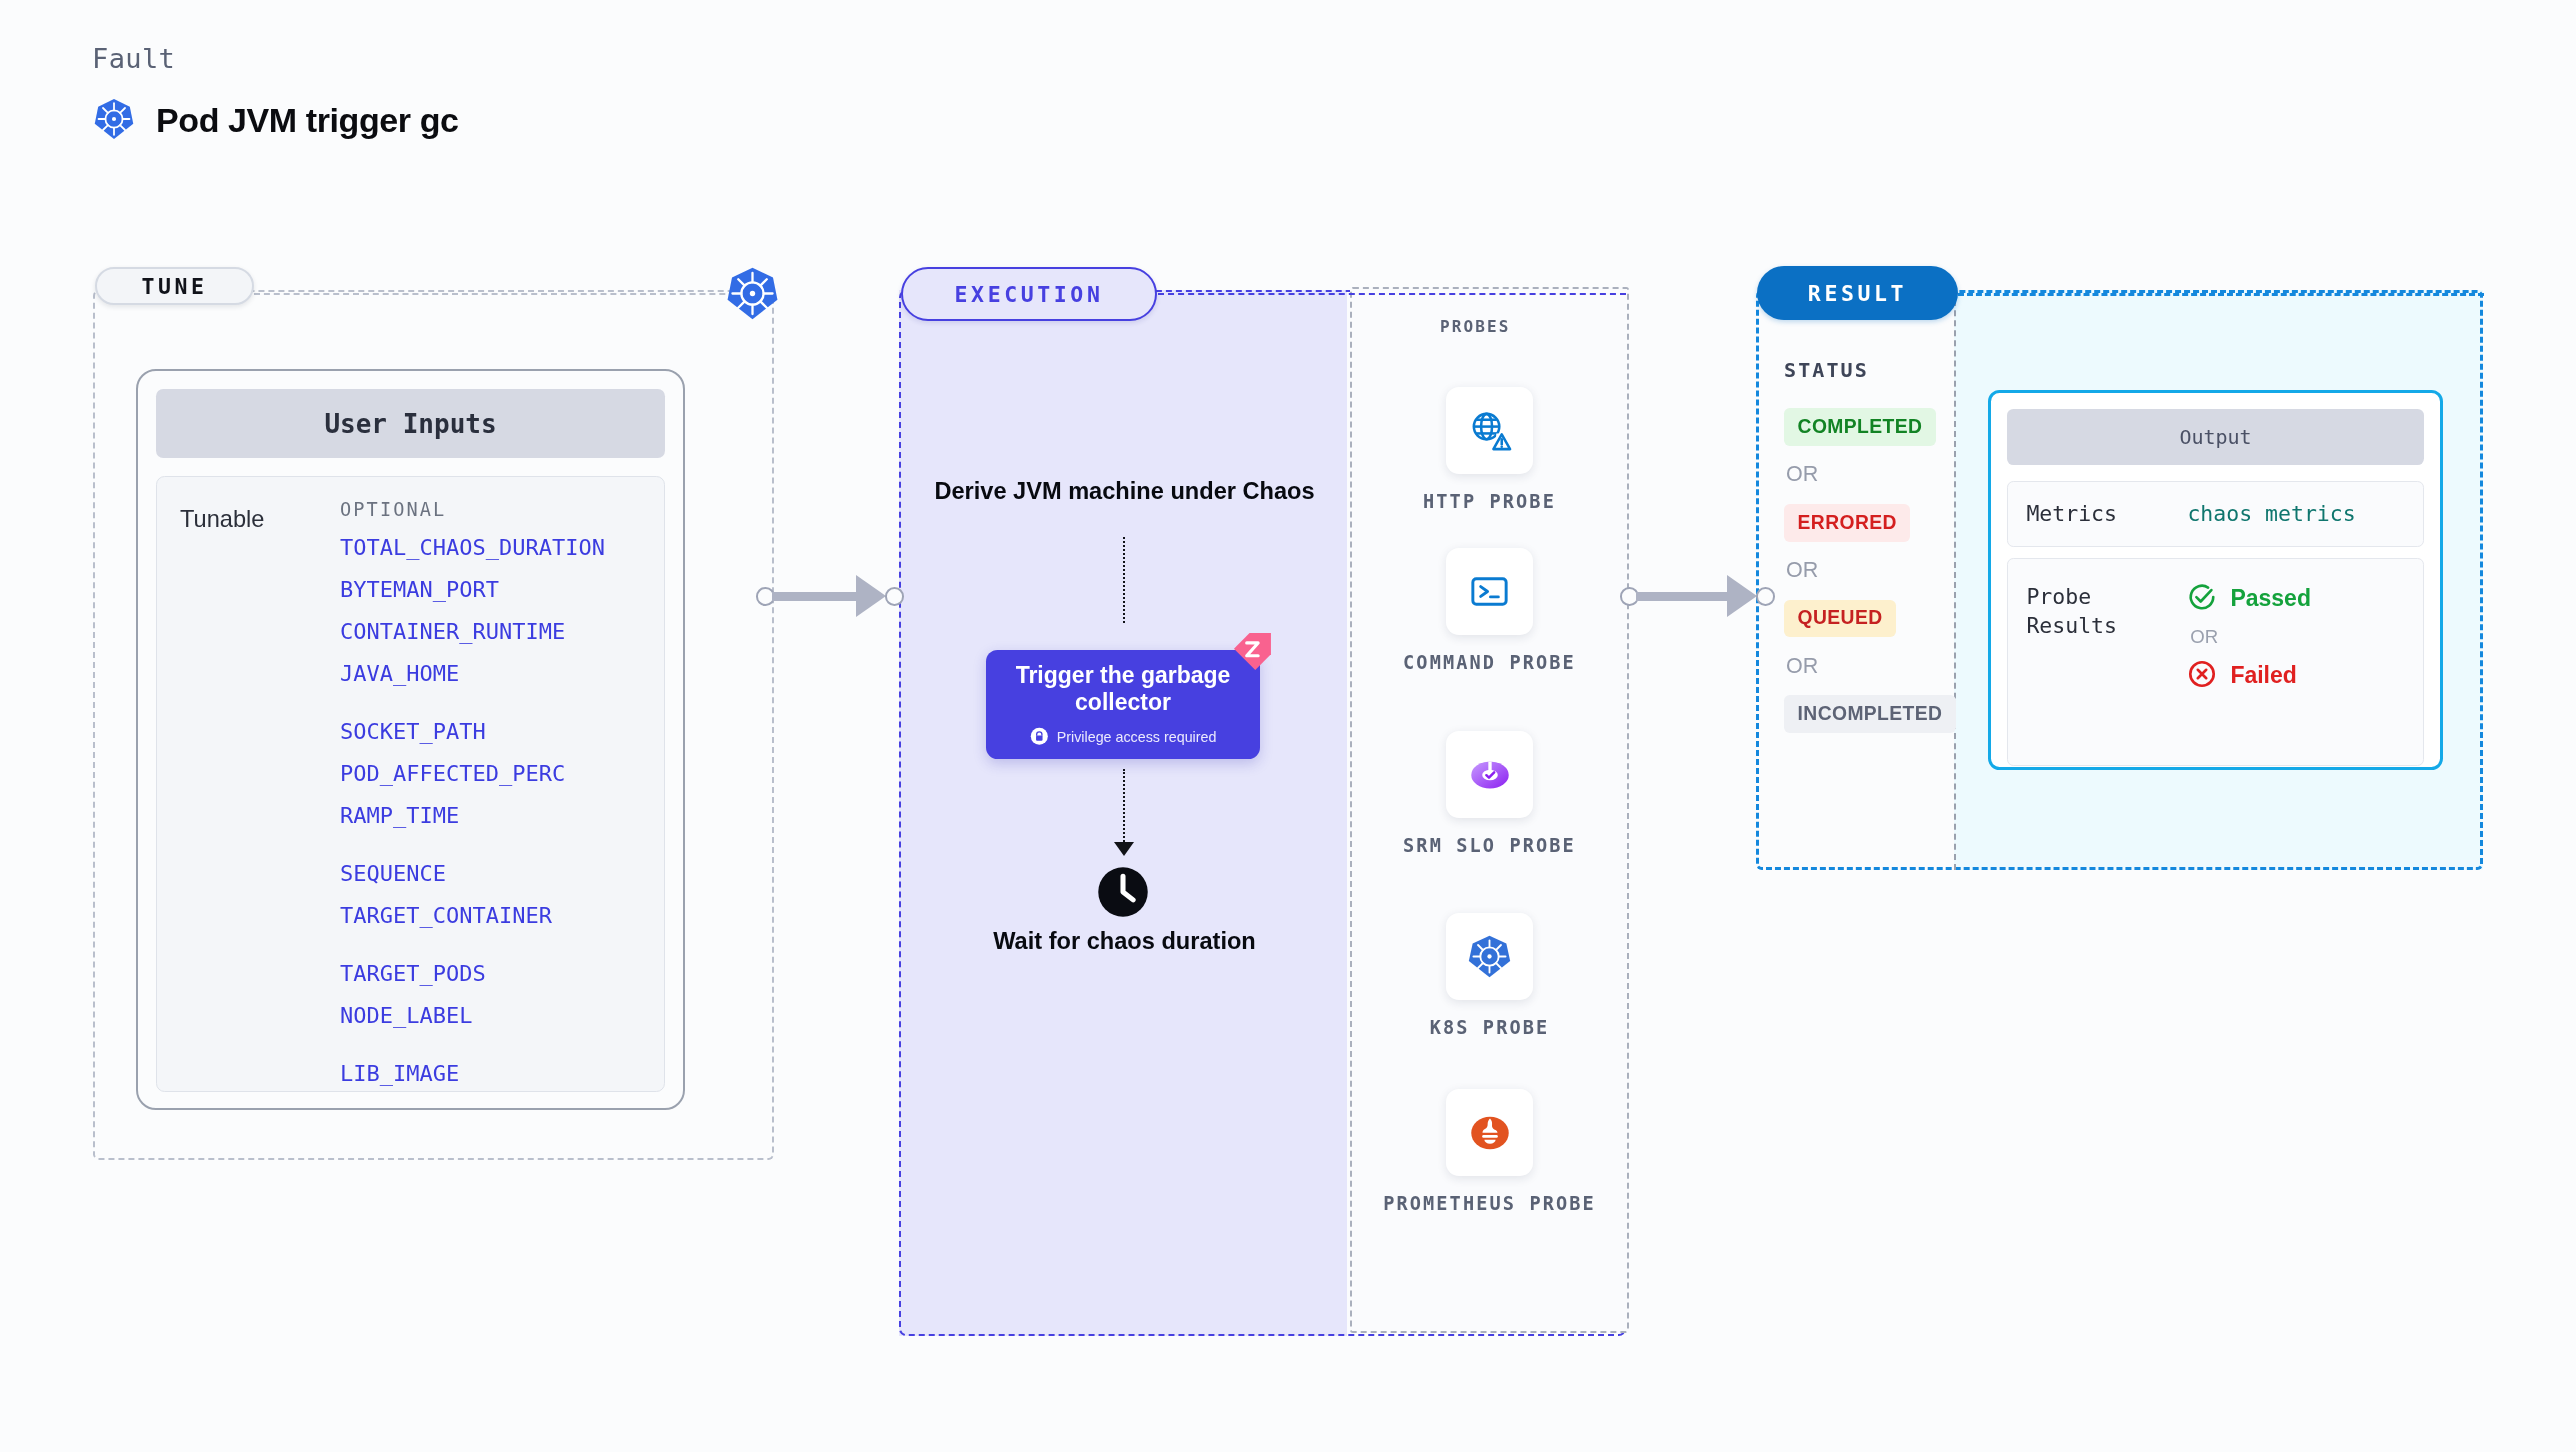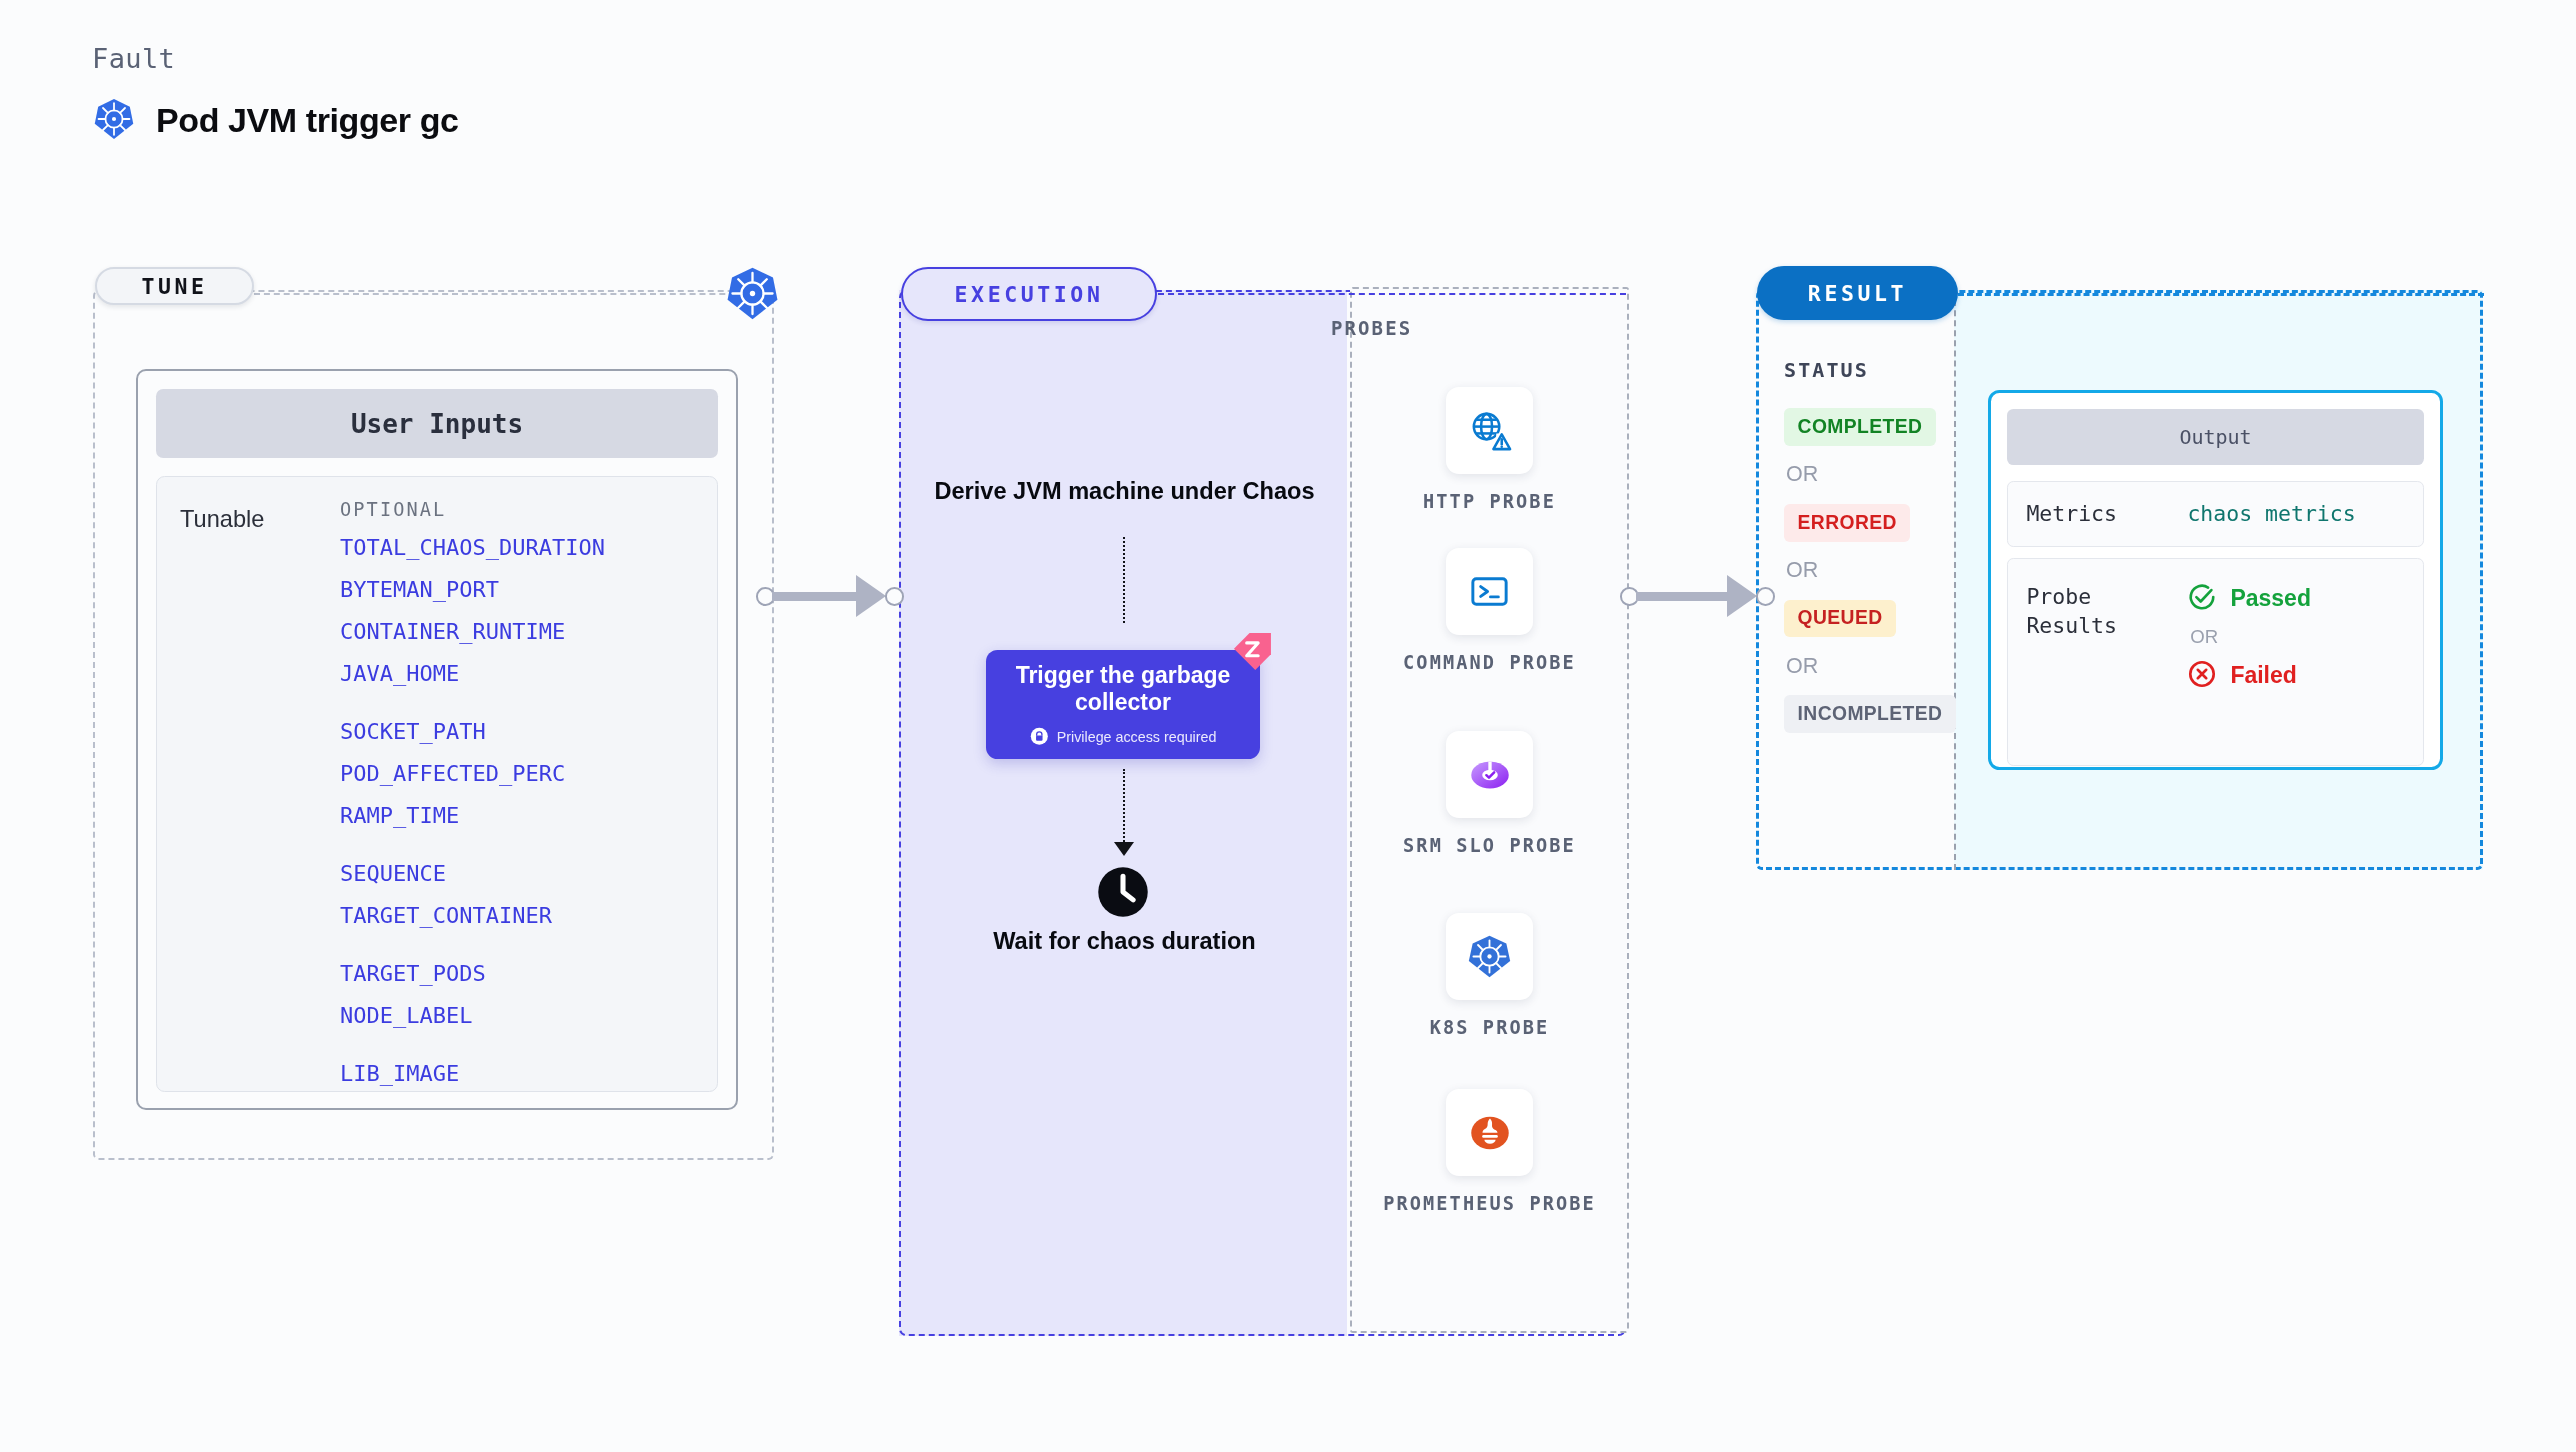--- a/index.html
+++ b/index.html
@@ -38,22 +38,22 @@
     background: #f3f5f8; border: 2.1px solid #d5dae3; color: #11131a;
     font-size: 21.5px; box-shadow: 0 2.1px 5px rgba(20,25,45,.10);
   }
   #tune-dash-line {
     position: absolute; left: 254px; top: 293px; width: 501px; height: 0;
     border-top: 2.9px dashed #b9bfcc; z-index: 2;
   }
   #k8s-badge-tune { position: absolute; left: 724px; top: 265px; width: 57px; height: 57px; z-index: 9; }
 
   #user-inputs-card {
-    position: absolute; left: 136px; top: 369px; width: 602px; height: 741px;
-    background: #fbfcfd; border: 2.1px solid #9aa1ae; border-radius: 10px; z-index: 3;
+    position: absolute; left: 136px; top: 369px; width: 549px; height: 741px;
+    background: #fbfcfd; border: 2.1px solid #9aa1ae; border-radius: 20px; z-index: 3;
   }
   #user-inputs-header {
     margin: 18px; height: 69px; background: #d6d9e3; border-radius: 7.2px;
     display: flex; align-items: center; justify-content: center;
     font-family: "DejaVu Sans Mono", monospace; font-size: 26px; font-weight: 700; color: #2a2f3d;
   }
   #tunable-box {
     margin: 0 18px 18px 18px; height: 616px; background: #f4f6f9;
     border: 1.4px solid #dfe3ea; border-radius: 8.6px;
     display: flex; padding: 21.5px 0 0 0;
@@ -122,22 +122,22 @@
     position: absolute; left: 981px; top: 926px; width: 287px; z-index: 5;
     text-align: center; font-size: 23.6px; font-weight: 700; color: #080a10; line-height: 1.35;
   }
 
   
   #probes-panel {
     left: 1350px; top: 287px; width: 279px; height: 1046px;
     border: 2.1px dashed #aab0bd; border-radius: 2.9px; background: #fafbfd;
   }
   #probes-label {
-    position: absolute; left: 1331px; top: 317px; z-index: 4;
-    font-family: "DejaVu Sans Mono", monospace; font-size: 19px;
+    position: absolute; left: 1440px; top: 317px; z-index: 4;
+    font-family: "DejaVu Sans Mono", monospace; font-size: 16px;
     color: #5a6275; letter-spacing: 2.1px; font-weight: 700;
   }
   .probe { position: absolute; z-index: 4; width: 279px; left: 1350px;
            display: flex; flex-direction: column; align-items: center; cursor: pointer; }
   .probe-icon {
     width: 87px; height: 87px; background: #ffffff; border-radius: 13px;
     box-shadow: 0 2.9px 10px rgba(30,40,70,.10);
     display: flex; align-items: center; justify-content: center;
   }
   .probe-label {

